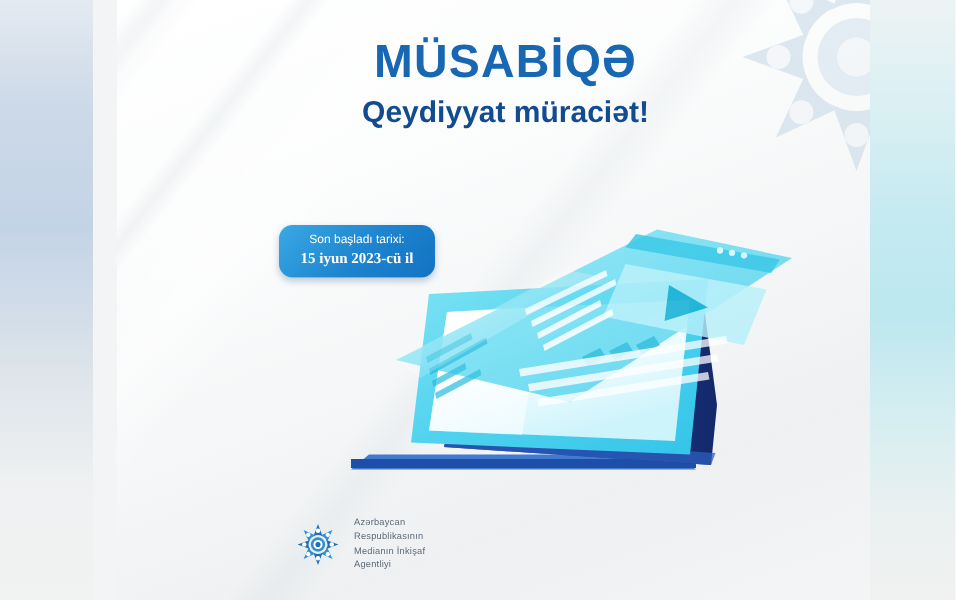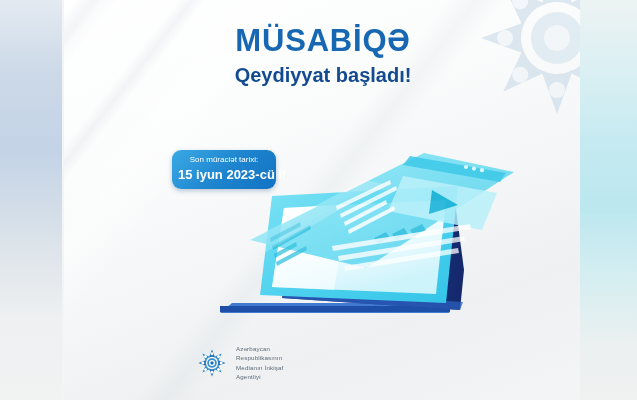--- a/index.html
+++ b/index.html
@@ -35,21 +35,21 @@
     width: 57px; height: 400px;
     background: linear-gradient(180deg,
         #edf3f3 0%, #dcf0f3 16%, #c5eaf1 36%, #bce7ef 52%,
         #d6eef1 70%, #ebf0f0 86%, #f0f1f1 100%);
     z-index: 2;
   }
 
   
   .canvas {
     position: absolute;
-    left: 64px; top: 0;
+    left: 78px; top: 0;
     width: 518px; height: 400px;
     overflow: hidden;
     background:
       linear-gradient(160deg,
         #ffffff 0%, #fbfcfc 30%, #f4f6f7 55%,
         #eef0f1 75%, #f4f5f6 100%);
     z-index: 1;
     padding-left: 23px;
   }
 
@@ -134,21 +134,21 @@
     box-shadow: 0 2px 5px rgba(20,70,120,0.28);
     text-align: center;
     z-index: 6;
   }
   .badge-line {
     color: #ffffff;
     font-size: 8px;
     line-height: 1.35;
     white-space: nowrap;
   }
-  .badge-line.strong { font-weight: bold; font-size: 13px; }
+  .badge-line.strong { font-weight: bold; font-size: 10px; font-family: Liberation Serif, serif; }
 
   
   .laptop {
     position: absolute;
     left: 150px;
     top: 120px;
     width: 330px;
     height: 215px;
     z-index: 4;
   }
@@ -221,25 +221,25 @@
           <path d="M -16,-32 L 0,-76 L 16,-32 A 34 34 0 0 0 -16,-32 Z"></path>
           <circle cx="0" cy="-52" r="8" fill="#eef3f7"></circle>
         </g>
         <circle cx="0" cy="0" r="26" fill="#cfe0ec"></circle>
         <circle cx="0" cy="0" r="13" fill="#eef3f7"></circle>
       </g>
     </svg>
 
     <div class="headings">
       <div class="h-main">MÜSABİQƏ</div>
-      <div class="h-third">Qeydiyyat başladı!</div>
+      <div class="h-third">Qeydiyyat müraciət!</div>
     </div>
 
     <div class="badge">
-      <div class="badge-line">Son müraciət tarixi:</div>
+      <div class="badge-line">Son başladı tarixi:</div>
       <div class="badge-line strong">15 iyun 2023-cü il</div>
     </div>
 
     <svg class="laptop" viewBox="0 0 330 215">
       <defs>
         <linearGradient id="screenGrad" x1="0" y1="0" x2="1" y2="1">
           <stop offset="0%" stop-color="#7ee3f4"></stop>
           <stop offset="50%" stop-color="#4fd2ef"></stop>
           <stop offset="100%" stop-color="#33c4e8"></stop>
         </linearGradient>

